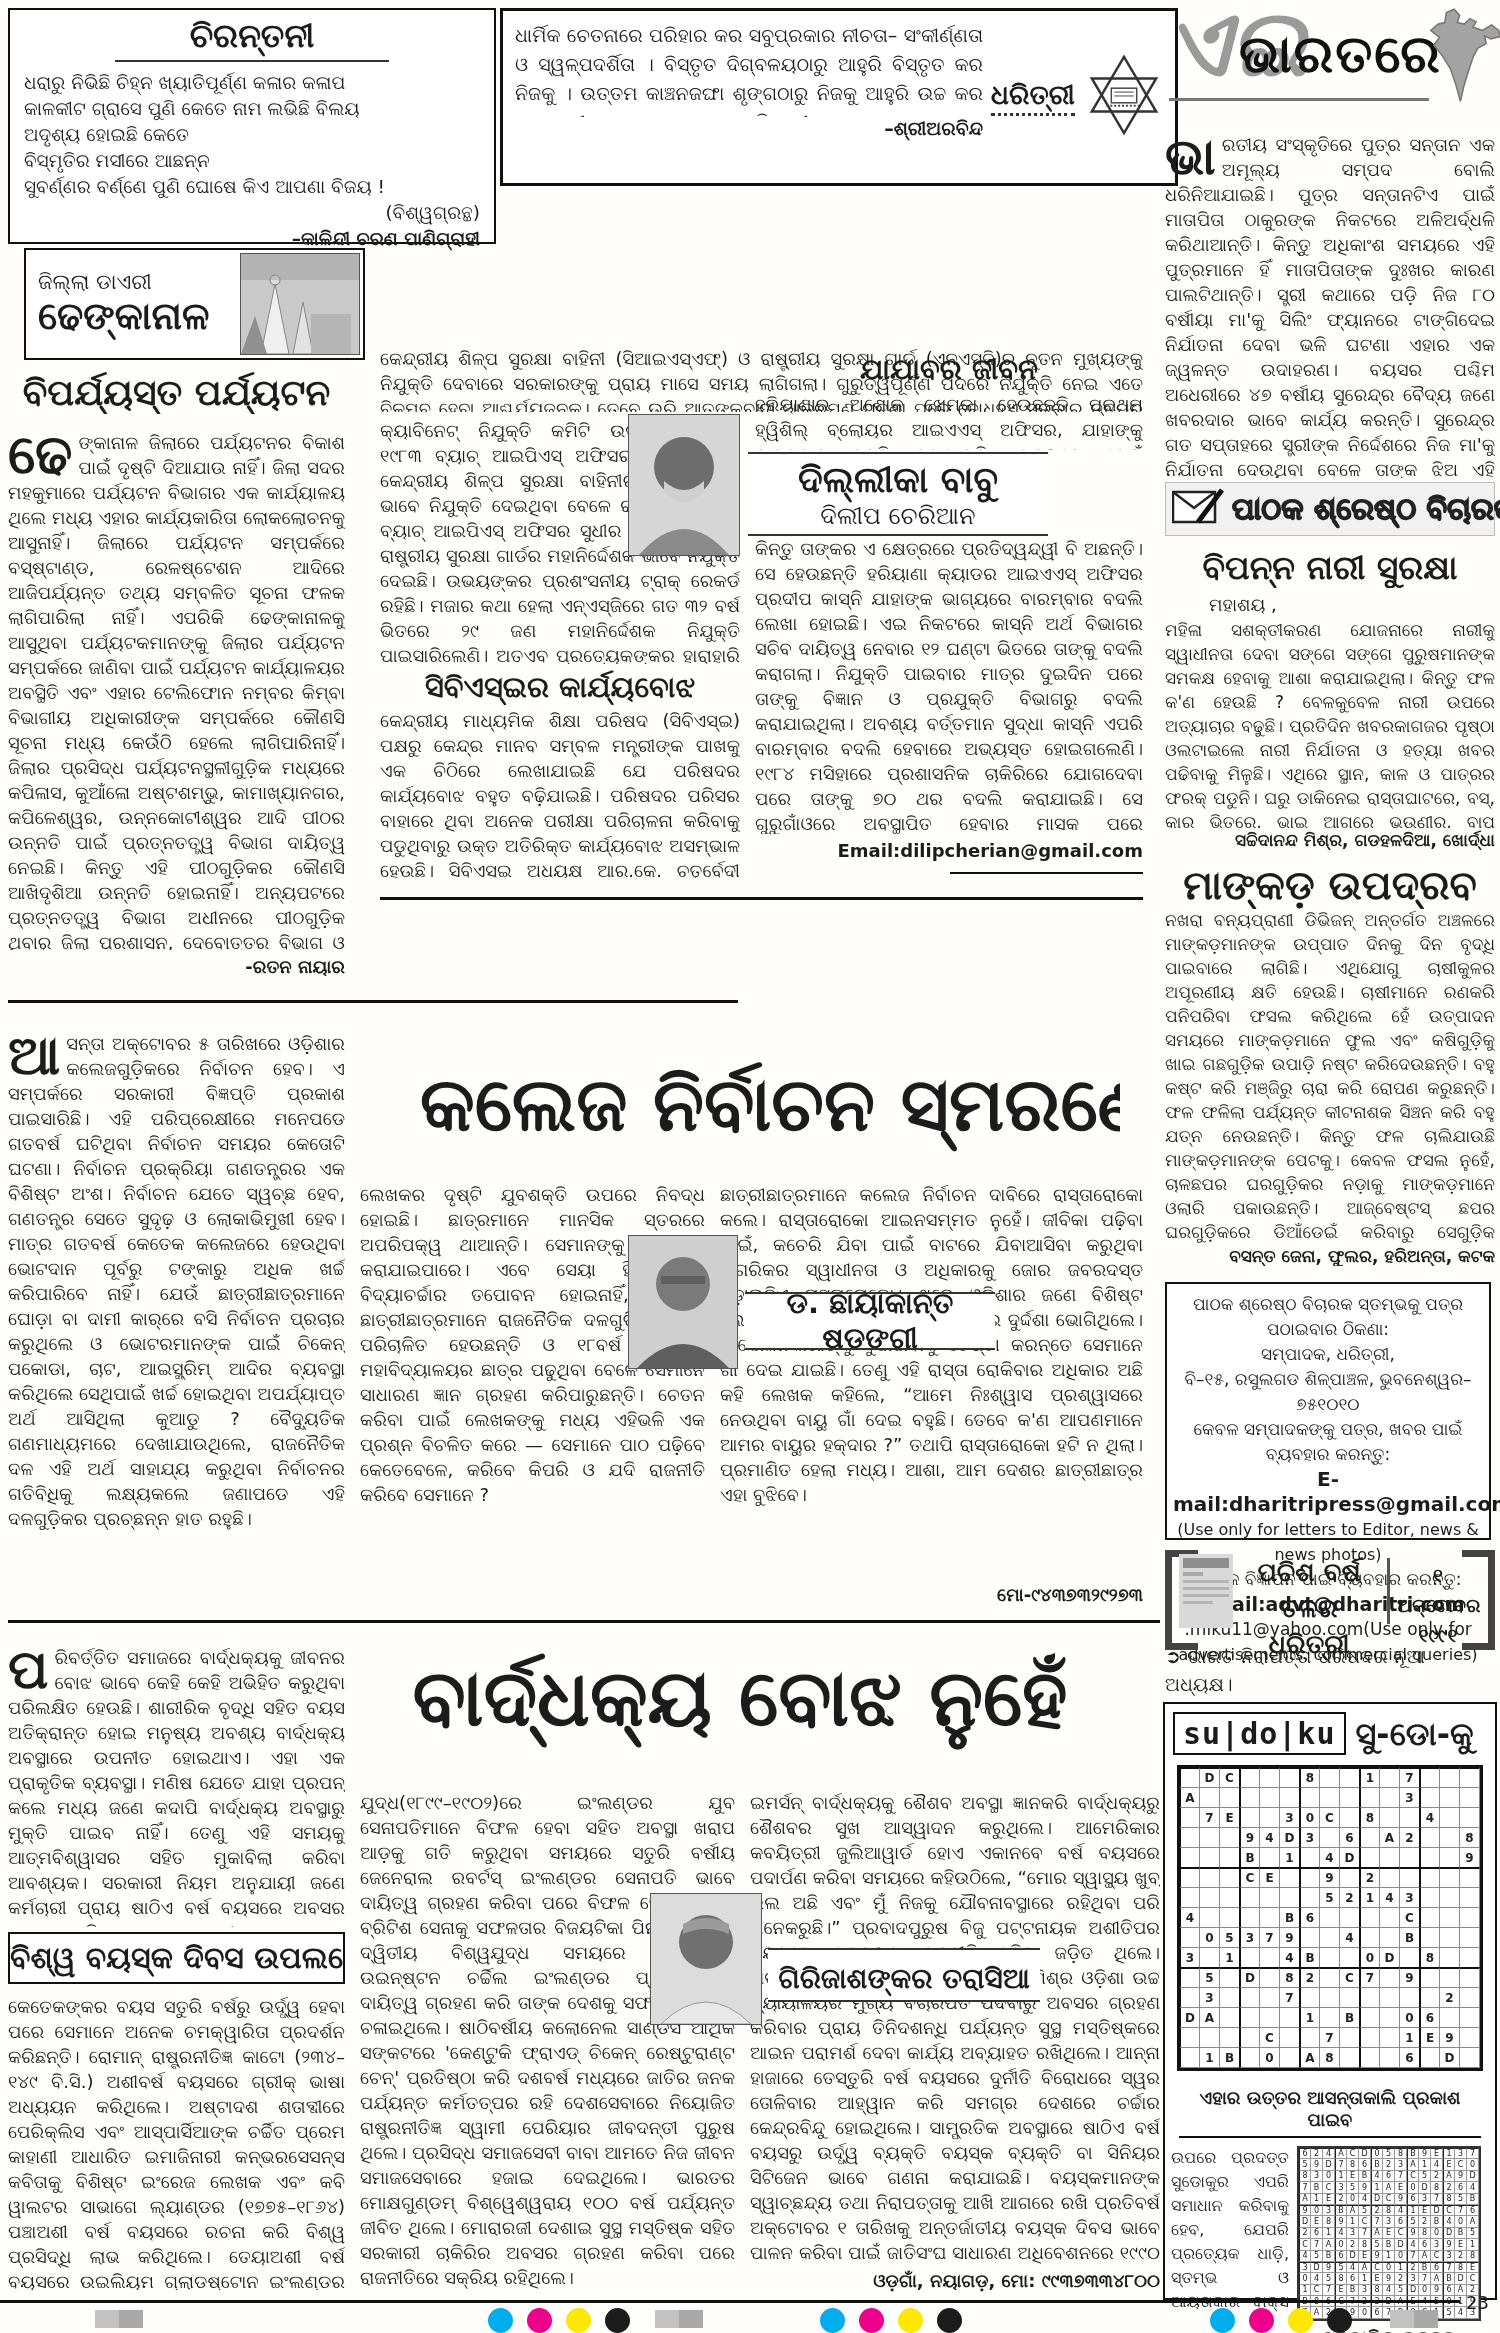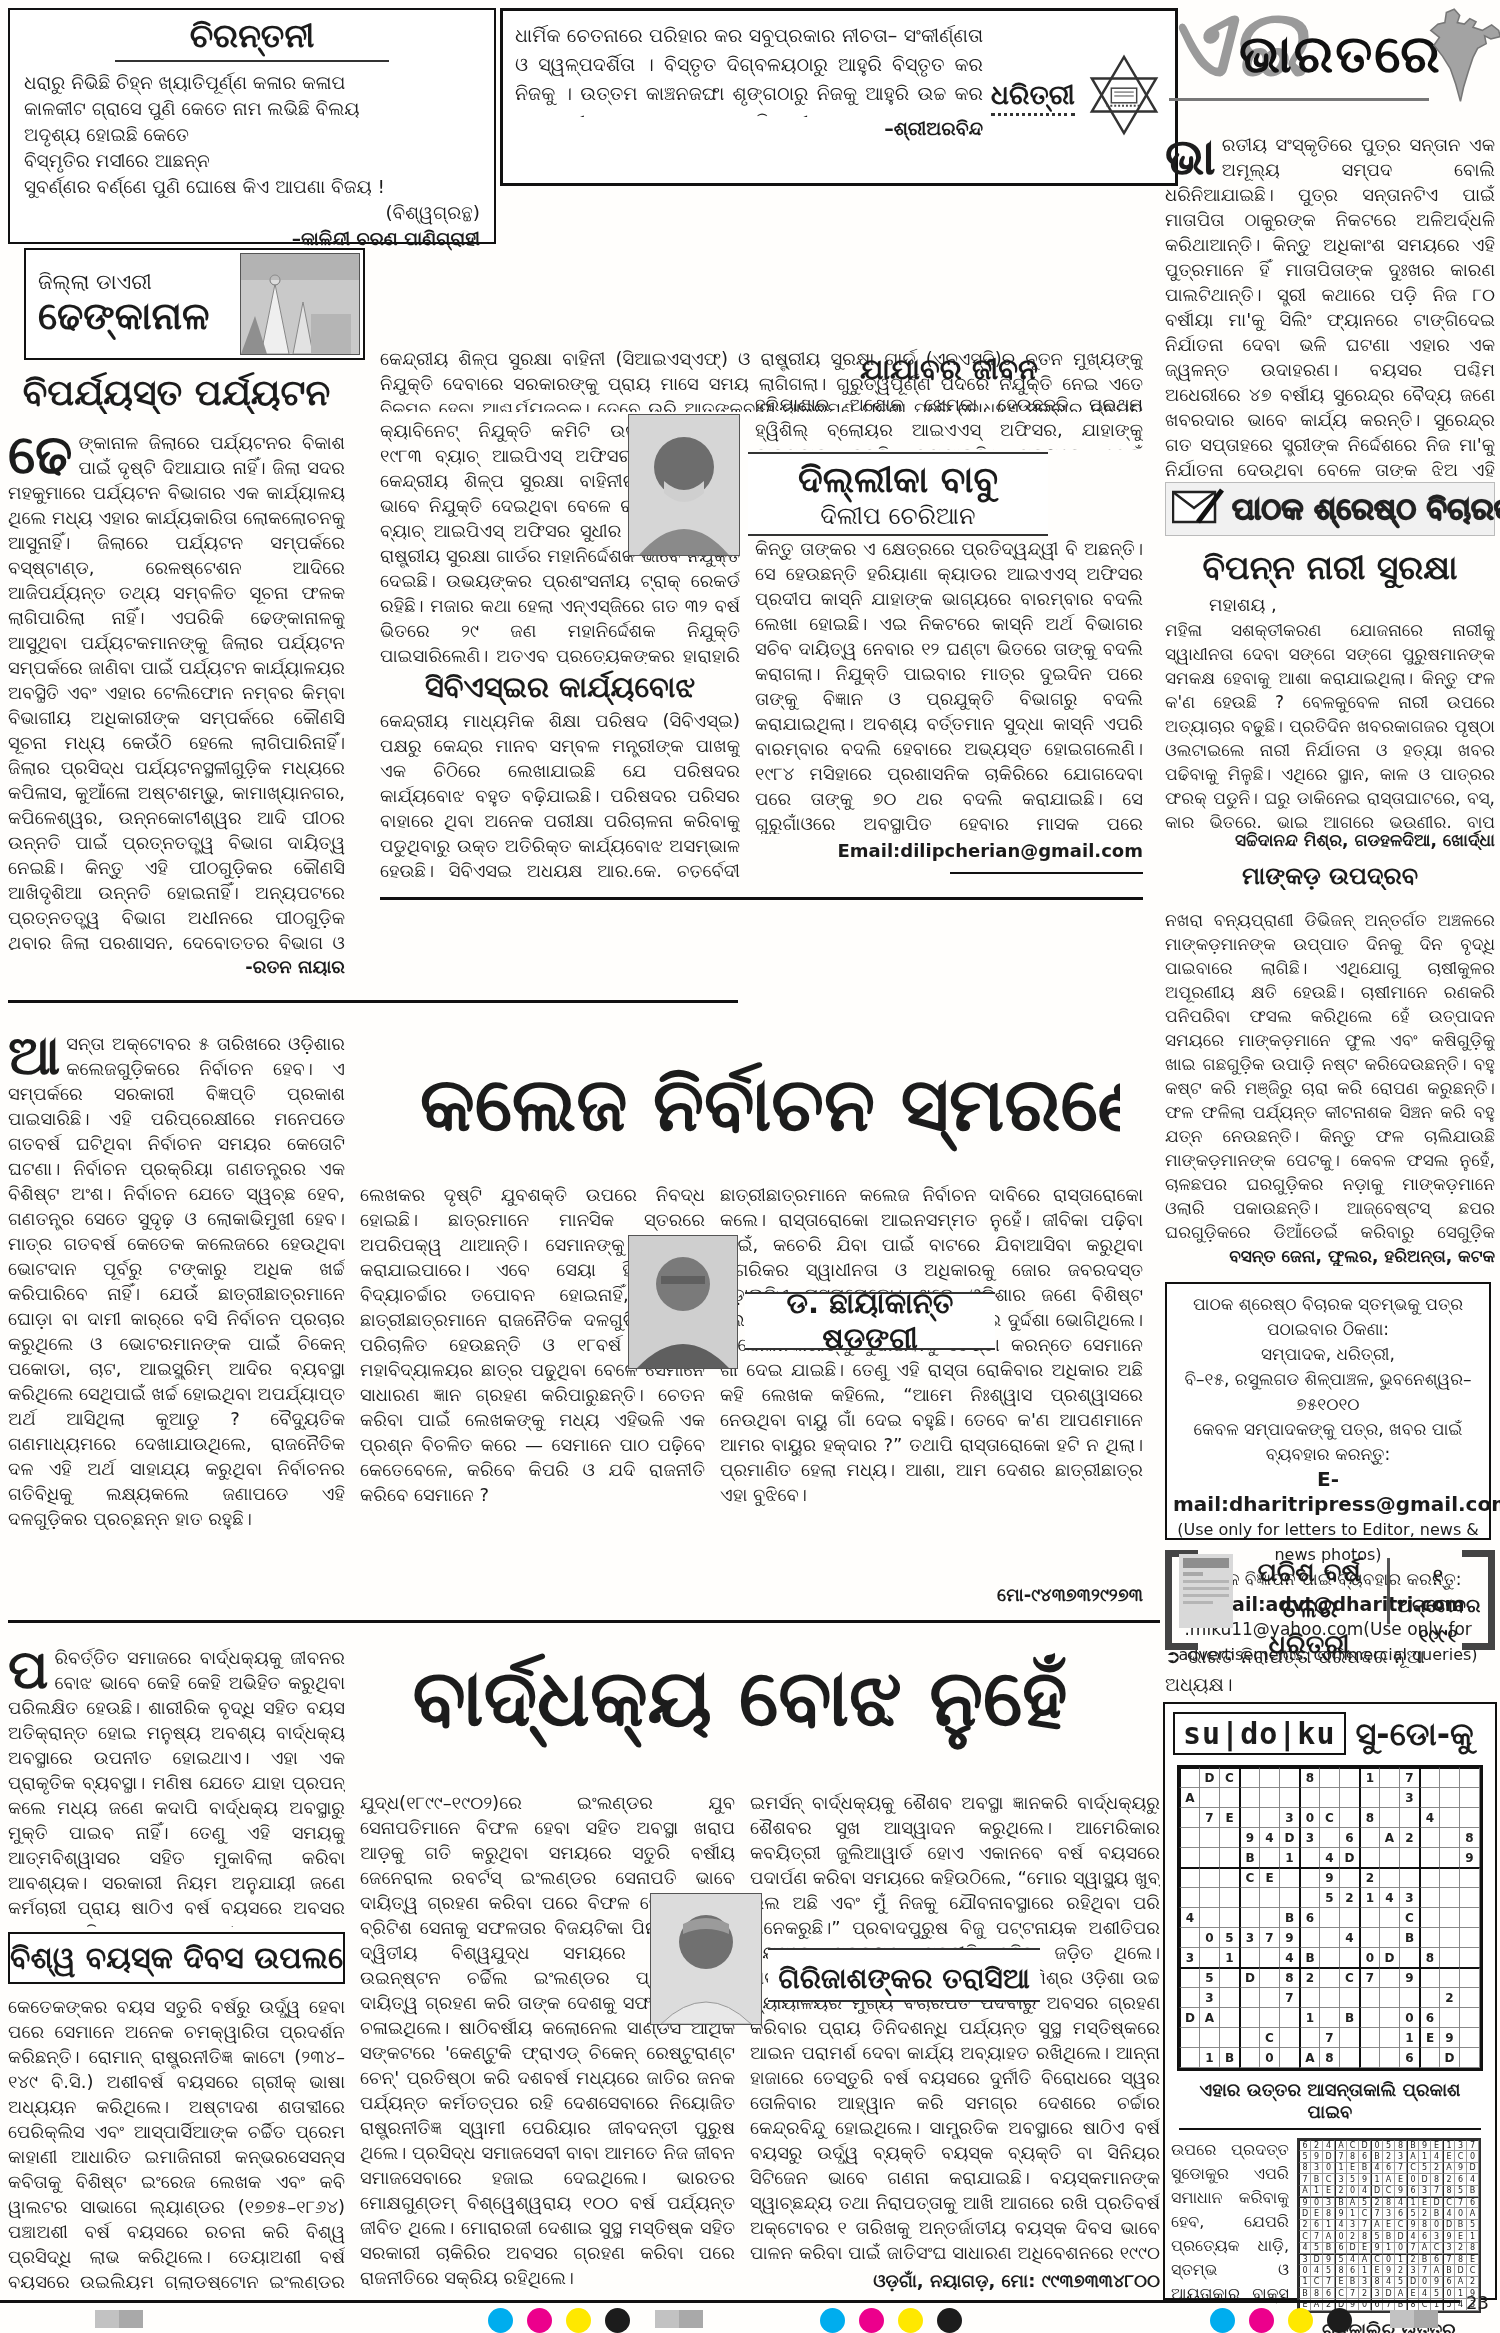--- a/index.html
+++ b/index.html
@@ -202,21 +202,21 @@
       </svg>
     </span>
     <span class="bold outline-text" style="font-size:30px;white-space:nowrap;">ପାଠକ ଶ୍ରେଷ୍ଠ ବିଚାରକ</span>
   </div>
 
   <div class="abs subhead" style="left:1165px;top:548px;width:330px;font-size:33px;">ବିପନ୍ନ ନାରୀ ସୁରକ୍ଷା</div>
   <div class="abs" style="left:1165px;top:594px;width:330px;font-size:18px;margin-left:44px;">ମହାଶୟ ,</div>
   <div class="abs body-sm" style="left:1165px;top:618px;width:330px;height:210px;">ମହିଳା ସଶକ୍ତୀକରଣ ଯୋଜନାରେ ନାରୀକୁ ସ୍ୱାଧୀନତା ଦେବା ସଙ୍ଗେ ସଙ୍ଗେ ପୁରୁଷମାନଙ୍କ ସମକକ୍ଷ ହେବାକୁ ଆଶା କରାଯାଇଥିଲା। କିନ୍ତୁ ଫଳ କ'ଣ ହେଉଛି ? ବେଳକୁବେଳ ନାରୀ ଉପରେ ଅତ୍ୟାଚାର ବଢୁଛି। ପ୍ରତିଦିନ ଖବରକାଗଜର ପୃଷ୍ଠା ଓଲଟାଇଲେ ନାରୀ ନିର୍ଯାତନା ଓ ହତ୍ୟା ଖବର ପଢିବାକୁ ମିଳୁଛି। ଏଥିରେ ସ୍ଥାନ, କାଳ ଓ ପାତ୍ରର ଫରକ୍ ପଡୁନି। ଘରୁ ଡାକିନେଇ ରାସ୍ତାଘାଟରେ, ବସ୍, କାର୍ ଭିତରେ, ଭାଇ ଆଗରେ ଭଉଣୀର, ବାପ ଆଗରେ ଝିଅର, ସ୍ୱାମୀ ଆଗରେ ସ୍ତ୍ରୀର ଓ ପ୍ରାପ୍ତବୟସ୍କା ସ୍ୱାମାନଙ୍କର ଇଜ୍ଜତ ଲୁଣ୍ଠନ କରାଯାଉଛି। ସ୍କୁଲ ବିଶେଷରେ କାମ ଲାଳସା ଚରିତାର୍ଥ ପରେ ନାରୀଙ୍କୁ ମାରି ମଧ୍ୟ ଦିଆଯାଉଛି। ଏ ଯୌନ ପିପାସୁମାନଙ୍କୁ ଜେଲ, ଜରିମାନା ବଦଳରେ ଗୁଳି କରାଯିବାର ଆଇନ ତିଆରି ହେଉ। ଆଜିକାଲିର ବେଳକାଳ ଖରାପ ଥିବାରୁ ନାରୀ ଅପରିଚିତଙ୍କ ସଙ୍ଗେ ମିଳାମିଶା ନ କରୁ ଓ ଏକୁଟିଆ ପଦାକୁ ନ ବାହାରୁ। ତା' ନ ହେଲେ ଲୁଟେରାଙ୍କୁ ସାବାଡ଼ କରିଥିବା ମହର୍ଷି କଲେଜର ଛାତ୍ରୀ ପରି ନିଜକୁ ନିଜେ ରକ୍ଷା କରିବା ପାଇଁ ଉପଯୁକ୍ତ କରି ତିଆରି କରୁ।</div>
   <div class="abs sig" style="left:1165px;top:830px;width:330px;font-size:17px;">ସଚ୍ଚିଦାନନ୍ଦ ମିଶ୍ର, ଗଡହଳଦିଆ, ଖୋର୍ଦ୍ଧା</div>
 
-  <div class="abs subhead" style="left:1165px;top:862px;width:330px;font-size:24px;">ମାଙ୍କଡ଼ ଉପଦ୍ରବ</div>
+  <div class="abs subhead" style="left:1165px;top:862px;width:330px;font-size:40px;">ମାଙ୍କଡ଼ ଉପଦ୍ରବ</div>
   <div class="abs body-sm" style="left:1165px;top:908px;width:330px;height:336px;">ନଖରା ବନ୍ୟପ୍ରାଣୀ ଡିଭିଜନ୍ ଅନ୍ତର୍ଗତ ଅଞ୍ଚଳରେ ମାଙ୍କଡ଼ମାନଙ୍କ ଉପ୍ପାତ ଦିନକୁ ଦିନ ବୃଦ୍ଧି ପାଇବାରେ ଲାଗିଛି। ଏଥିଯୋଗୁ ଚାଷୀକୁଳର ଅପୂରଣୀୟ କ୍ଷତି ହେଉଛି। ଚାଷୀମାନେ ରଣକରି ପନିପରିବା ଫସଲ କରିଥିଲେ ହେଁ ଉତ୍ପାଦନ ସମୟରେ ମାଙ୍କଡ଼ମାନେ ଫୁଲ ଏବଂ କଷିଗୁଡ଼ିକୁ ଖାଇ ଗଛଗୁଡ଼ିକ ଉପାଡ଼ି ନଷ୍ଟ କରିଦେଉଛନ୍ତି। ବହୁ କଷ୍ଟ କରି ମଞ୍ଜିରୁ ଚାରା କରି ରୋପଣ କରୁଛନ୍ତି। ଫଳ ଫଳିଲା ପର୍ଯ୍ୟନ୍ତ କୀଟନାଶକ ସିଞ୍ଚନ କରି ବହୁ ଯତ୍ନ ନେଉଛନ୍ତି। କିନ୍ତୁ ଫଳ ଚାଲିଯାଉଛି ମାଙ୍କଡ଼ମାନଙ୍କ ପେଟକୁ। କେବଳ ଫସଲ ନୁହେଁ, ଚାଳଛପର ଘରଗୁଡ଼ିକର ନଡ଼ାକୁ ମାଙ୍କଡ଼ମାନେ ଓଲାରି ପକାଉଛନ୍ତି। ଆଜ୍‌ବେଷ୍ଟସ୍ ଛପର ଘରଗୁଡ଼ିକରେ ଡିଆଁଡେଇଁ କରିବାରୁ ସେଗୁଡ଼ିକ ଫାଟିଯାଉଛି। ଫଳରେ ଗରିବ ଲୋକମାନେ ହଇରାଣ ହେଉଛନ୍ତି। ଅନ୍ୟପକ୍ଷରେ ବାଟୋଇମାନେ କୌଣସି ଜିନିଷ ନେଇ ଯାଉଥିବା ସମୟରେ ମାଙ୍କଡ଼ମାନେ ଦଳବଦ୍ଧ ହୋଇ ତାଙ୍କଠାରୁ ତାହାକୁ ଛଡ଼ାଇ ନେଉଛନ୍ତି ଏବଂ ଦରକାର ପଡ଼ିଲେ ଆକ୍ରମଣ କରୁଛନ୍ତି। ଲୋକେ ସେମାନଙ୍କୁ ମାରିବା ପାଇଁ ଚିନ୍ତା କଲାବେଳକୁ ବନ୍ୟପ୍ରାଣୀ ସୁରକ୍ଷା ଆଇନ ଯୋଗୁ ପଛଘୁଞ୍ଚା ଦେବାକୁ ପଡୁଛି। ତେଣୁ ବନ୍ୟପ୍ରାଣୀ ଡିଭିଜନ ଉଚ୍ଚ କର୍ତ୍ତୃପକ୍ଷଙ୍କୁ ଅନୁରୋଧ, ସେମାନେ ଲୋକମାନଙ୍କୁ ମାଙ୍କଡ଼ ଉପଦ୍ରବରୁ ରକ୍ଷା କରନ୍ତୁ ।</div>
   <div class="abs sig" style="left:1165px;top:1246px;width:330px;font-size:17px;">ବସନ୍ତ ଜେନା, ଫୁଲର, ହରିଅନ୍ତା, କଟକ</div>
 
   <div class="abs box center" style="left:1165px;top:1282px;width:326px;height:258px;padding:8px 6px;box-sizing:border-box;font-size:17px;line-height:25px;">
     <div>ପାଠକ ଶ୍ରେଷ୍ଠ ବିଚାରକ ସ୍ତମ୍ଭକୁ ପତ୍ର ପଠାଇବାର ଠିକଣା:</div>
     <div>ସମ୍ପାଦକ, ଧରିତ୍ରୀ,</div>
     <div>ବି–୧୫, ରସୁଲଗଡ ଶିଳ୍ପାଞ୍ଚଳ, ଭୁବନେଶ୍ୱର–୭୫୧୦୧୦</div>
     <div>କେବଳ ସମ୍ପାଦକଙ୍କୁ ପତ୍ର, ଖବର ପାଇଁ ବ୍ୟବହାର କରନ୍ତୁ:</div>
     <div class="bold" style="font-size:20px;">E-mail:dharitripress@gmail.com</div>
     <div style="font-size:16px;">(Use only for letters to Editor, news &amp; news photos)</div>
@@ -480,21 +480,21 @@
         <div class="pcell bl">A</div>
         <div class="pcell">8</div>
         <div class="pcell"></div>
         <div class="pcell bl"></div>
         <div class="pcell"></div>
         <div class="pcell">6</div>
         <div class="pcell bl"></div>
         <div class="pcell">D</div>
         <div class="pcell"></div>
       </div>
-    <div class="bold center" style="font-size:18px;margin:8px 14px 0;border-bottom:2px solid #111;padding-bottom:5px;">ଏହାର ଉତ୍ତର ଆସନ୍ତାକାଲି ପ୍ରକାଶ ପାଇବ</div>
+    <div class="bold center" style="font-size:18px;margin:16px 14px 0;border-bottom:2px solid #111;padding-bottom:5px;">ଏହାର ଉତ୍ତର ଆସନ୍ତାକାଲି ପ୍ରକାଶ ପାଇବ</div>
     <div style="display:flex;gap:8px;margin:8px 6px 0;">
       <div style="width:118px;font-size:16px;line-height:24px;text-align:justify;overflow:hidden;height:172px;">ଉପରେ ପ୍ରଦତ୍ତ ସୁଡୋକୁର ଏପରି ସମାଧାନ କରିବାକୁ ହେବ, ଯେପରି ପ୍ରତ୍ୟେକ ଧାଡ଼ି, ସ୍ତମ୍ଭ ଓ ଆୟତାକାର ବାକ୍ସ ଭିତରେ ୦ରୁ ୯ ପର୍ଯ୍ୟନ୍ତ ଅଙ୍କ ଓ Aରୁ E ପର୍ଯ୍ୟନ୍ତ ଇଂଲିଶ ଲିପି ରହିବ।</div>
       <div>
         <div id="sudoku-solution">
             <div class="scell bt bl">6</div>
             <div class="scell bt">2</div>
             <div class="scell bt">4</div>
             <div class="scell bt bl">A</div>
             <div class="scell bt">C</div>
             <div class="scell bt">D</div>

